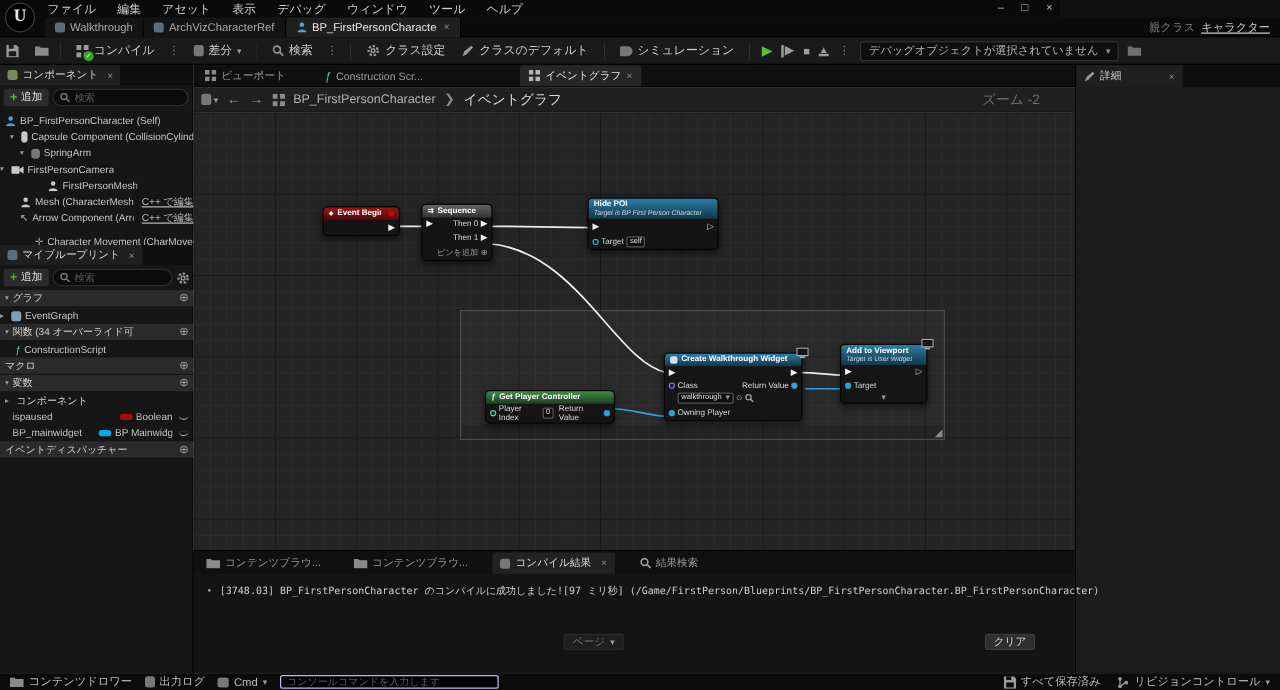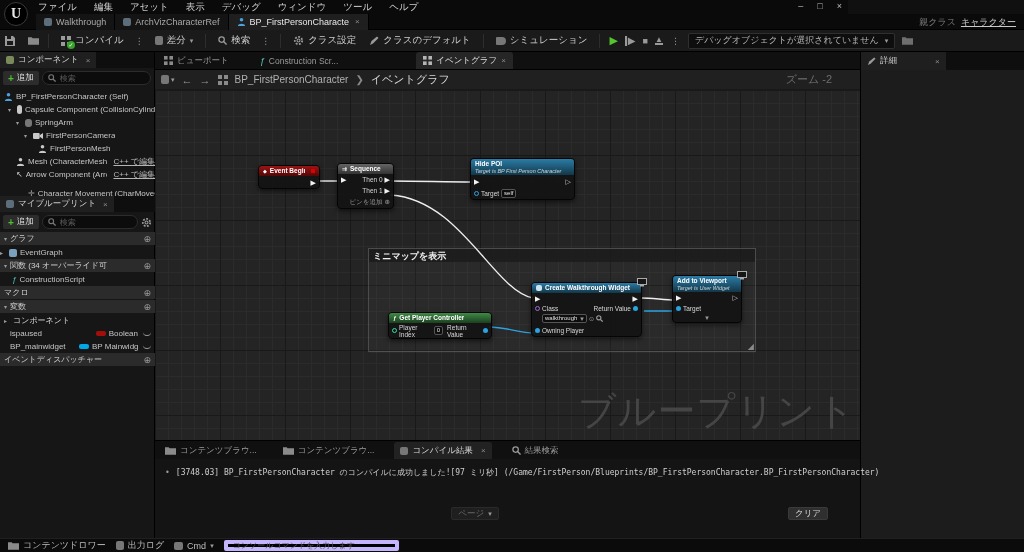--- a/index.html
+++ b/index.html
@@ -117,21 +117,21 @@
   #compile-msg{position:absolute;left:10px;top:26px;display:flex;gap:6px;align-items:center;font-family:"DejaVu Sans Mono",monospace;font-size:8px;color:#cfcfcf;white-space:nowrap}
   #compile-msg .bullet{color:#9a9a9a}
   .pager-btn{position:absolute;left:296px;top:66px;width:48px;height:13px;background:#1f1f1f;border:1px solid #2a2a2a;border-radius:2px;
              color:#6f6f6f;font-size:8.5px;display:flex;align-items:center;justify-content:center;gap:4px}
   .clear-btn{position:absolute;left:633px;top:66px;width:40px;height:13px;background:#2f2f2f;border:1px solid #3a3a3a;border-radius:2px;
              color:#dcdcdc;font-size:8.5px;display:flex;align-items:center;justify-content:center}
 
   
   #status-bar{left:0;top:538px;width:1024px;height:14px;background:#0b0b0b;border-top:1px solid #202020;display:flex;align-items:center;padding:0 8px;gap:10px;font-size:9px;color:#bdbdbd}
   .sbtn{gap:4px;height:14px}
-  #console-input{width:175px;height:11px;background:#000;border:4px solid #c4b5fd;border-radius:2px;padding:0 5px;display:flex;align-items:center}
+  #console-input{width:175px;height:11px;background:#000;border:1px solid #c4b5fd;border-radius:2px;padding:0 5px;display:flex;align-items:center}
   #console-input input{width:100%;background:transparent;border:none;outline:none;color:#cfcfcf;font-size:8px}
   #console-input input::placeholder{color:#5c5c5c}
   .sright{margin-left:auto;display:flex;gap:14px;align-items:center}
 </style>
 </head>
 <body>
 
 <div class="abs" id="ue-logo">U</div>
 <div class="abs" id="title-row">
   <div class="flex" id="menu">
@@ -284,21 +284,21 @@
     <div class="trow" style="padding-left:8px">
       <span class="exp">▾</span>
       <span class="capsule-ic"></span>
       <span class="nw">Capsule Component (CollisionCylinder)</span>
     </div>
     <div class="trow" style="padding-left:16px">
       <span class="exp">▾</span>
       <span class="blob gray" style="width:7px;height:8px;border-radius:3px"></span>
       <span class="nw">SpringArm</span>
     </div>
-    <div class="trow" style="padding-left:24px">
+    <div class="trow" style="">
       <span class="exp">▾</span>
       <svg width="10" height="8" viewBox="0 0 12 9">
           <rect x="0" y="1" width="8" height="7" rx="1" fill="#c9c9c9"></rect>
           <path d="M8 3.5l4-2.5v7l-4-2.5z" fill="#c9c9c9"></path>
         </svg>
       <span class="nw">FirstPersonCamera</span>
     </div>
     <div class="trow" style="padding-left:38px">
       <svg width="9" height="9" viewBox="0 0 10 10">
           <circle cx="5" cy="3" r="2" fill="#c9c9c9"></circle>
@@ -440,24 +440,22 @@
         <rect y="6" width="4" height="4" fill="#8a8a8a"></rect>
         <rect x="6" y="6" width="4" height="4" fill="#8a8a8a"></rect>
       </svg>
     <span class="crumb-root">BP_FirstPersonCharacter</span>
     <span class="crumb-sep">❯</span>
     <span class="crumb-cur">イベントグラフ</span>
   </div>
   <span id="zoom-label">ズーム -2</span>
 
   <div id="canvas">
-    <div id="watermark">ブループリント</div>
 
     <div id="comment-box">
-      <div id="comment-title">ミニマップを表示</div>
       <div id="comment-body"></div>
       <span id="comment-resize">◢</span>
     </div>
 
     <svg id="wires" width="705" height="350">
       <path d="M163,91 C171,91 176,91 184,91" stroke="#ededed" stroke-width="1.4" fill="none"></path>
       <path d="M236,91 C266,91 289,92 318,92" stroke="#ededed" stroke-width="1.4" fill="none"></path>
       <path d="M236,105 C306,110 338,200 378,208" stroke="#ededed" stroke-width="1.4" fill="none"></path>
       <path d="M486,208 C498,208 509,210 520,210" stroke="#ededed" stroke-width="1.4" fill="none"></path>
       <path d="M489,221 C500,221 512,221 523,221" stroke="#2aa3e0" stroke-width="1.3" fill="none"></path>
@@ -664,13 +662,33 @@
     <span>出力ログ</span>
   </div>
   <div class="sbtn flex">
     <span class="blob gray" style="width:9px;height:8px"></span>
     <span>Cmd</span>
     <span class="chev">▾</span>
   </div>
   <div id="console-input">
     <input placeholder="コンソールコマンドを入力します" style="">
   </div>
+  <div class="sright">
+    <div class="sbtn flex">
+      <svg width="10" height="10" viewBox="0 0 10 10">
+          <path d="M0 0h8l2 2v8H0z" fill="#9a9a9a"></path>
+          <rect x="2" y="5" width="6" height="4" fill="#0b0b0b"></rect>
+          <rect x="2" y="0" width="4" height="3" fill="#0b0b0b"></rect>
+        </svg>
+      <span>すべて保存済み</span>
+    </div>
+    <div class="sbtn flex">
+      <svg width="9" height="10" viewBox="0 0 9 10">
+          <circle cx="2" cy="2" r="1.5" fill="#9a9a9a"></circle>
+          <circle cx="7" cy="5" r="1.5" fill="#9a9a9a"></circle>
+          <circle cx="2" cy="8" r="1.5" fill="#9a9a9a"></circle>
+          <path d="M2 3v4M3 7.5l3-2" stroke="#9a9a9a" fill="none"></path>
+        </svg>
+      <span>リビジョンコントロール</span>
+      <span class="chev">▾</span>
+    </div>
+  </div>
 </div>
 
 </body></html>

